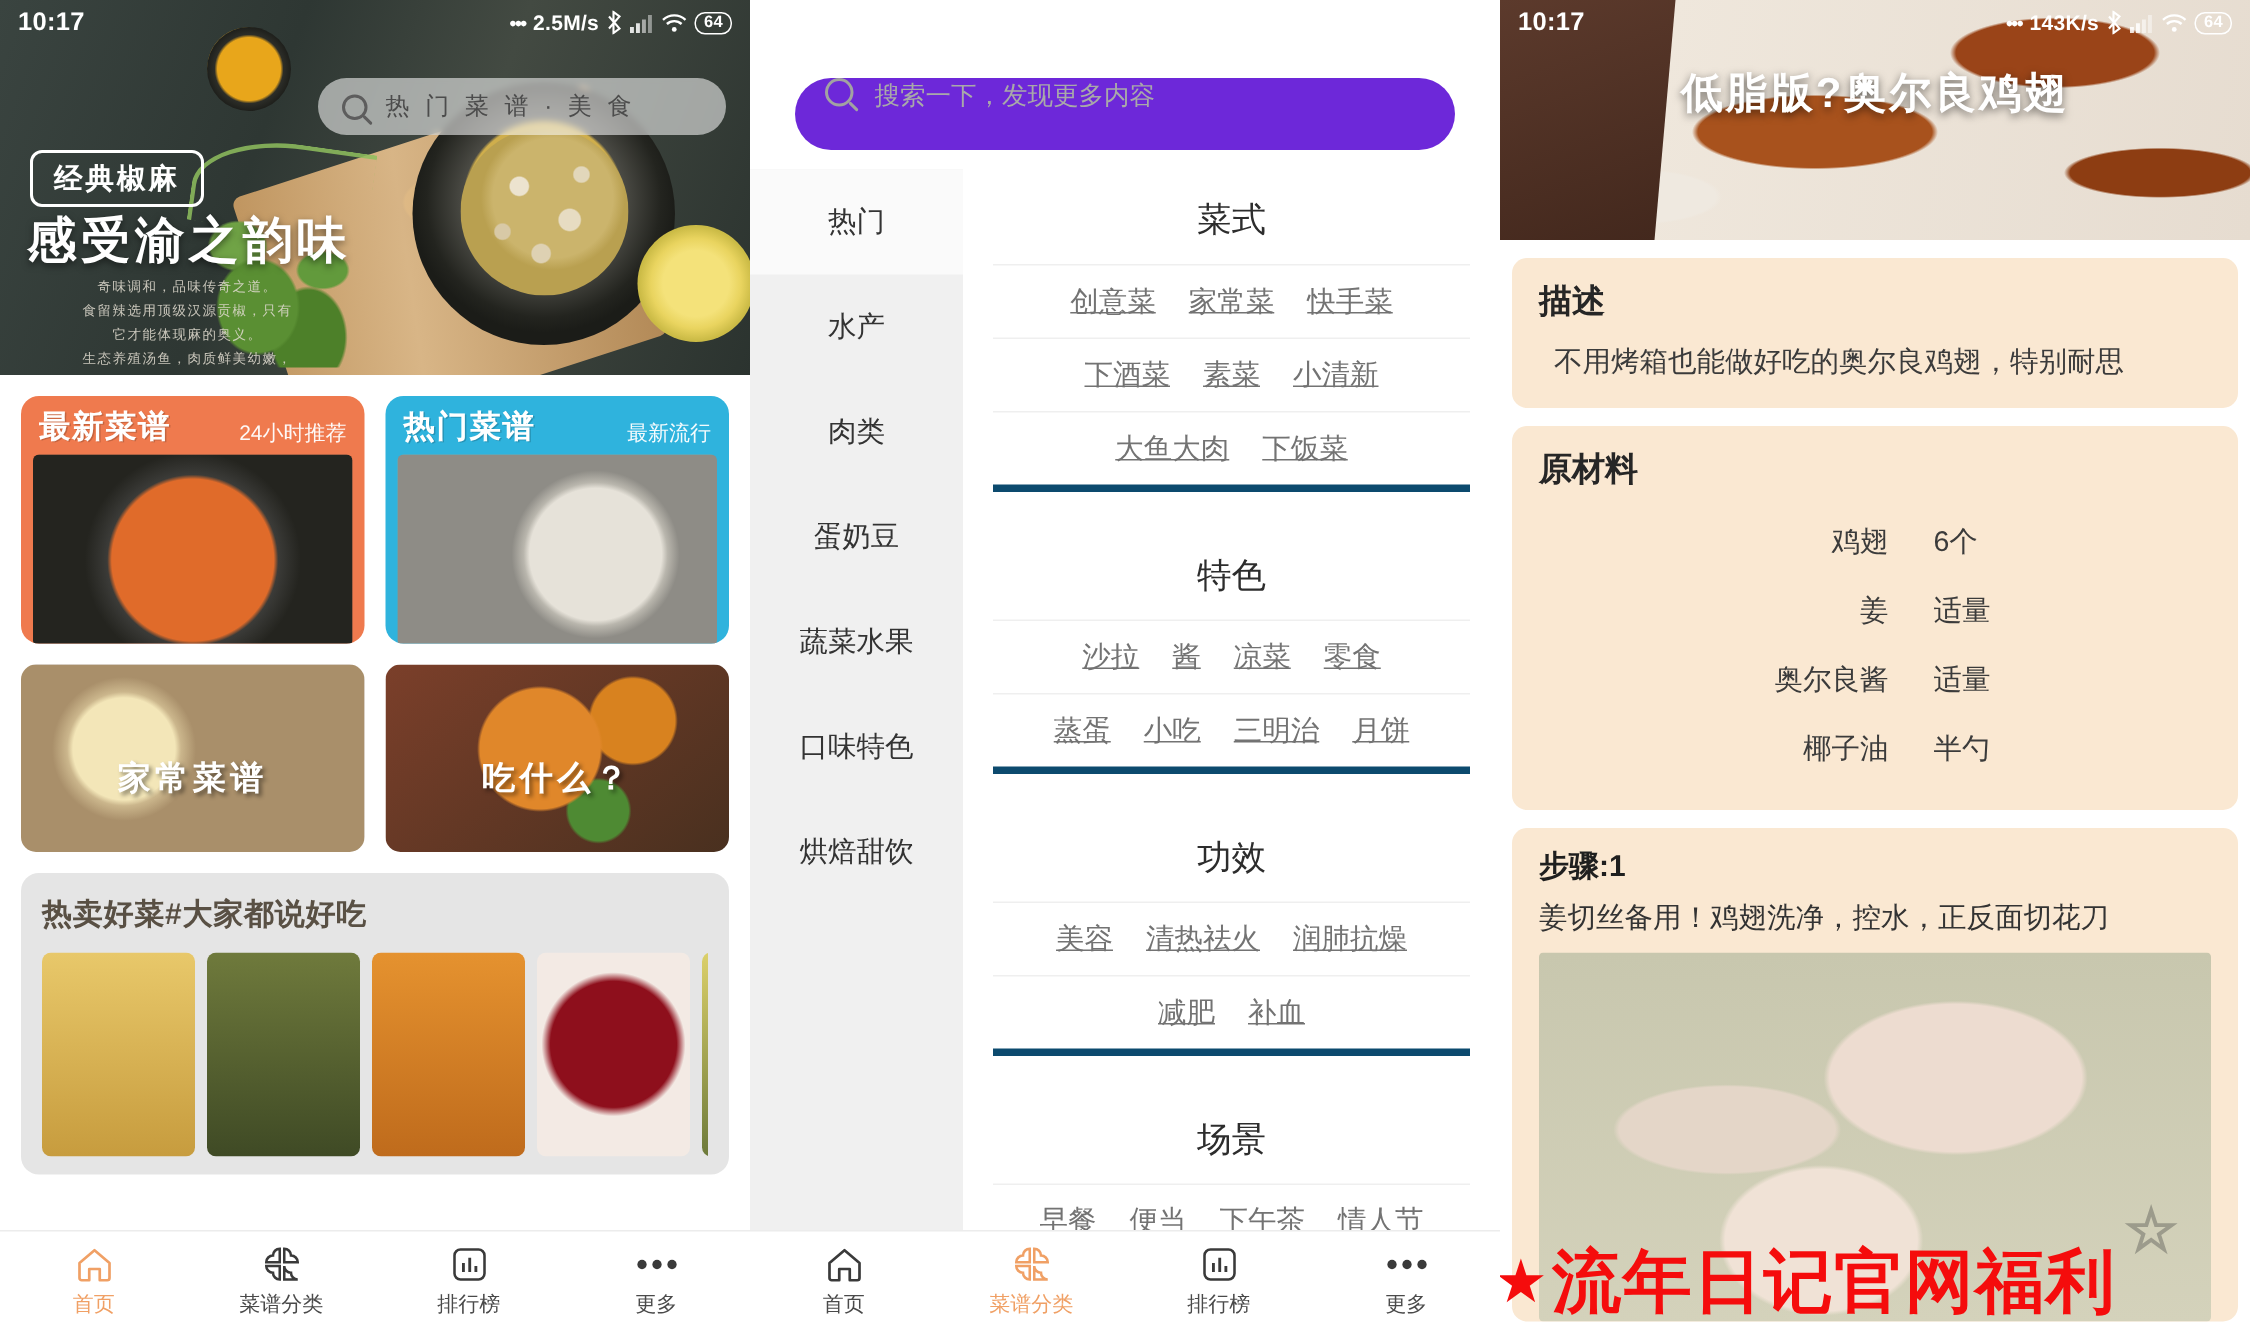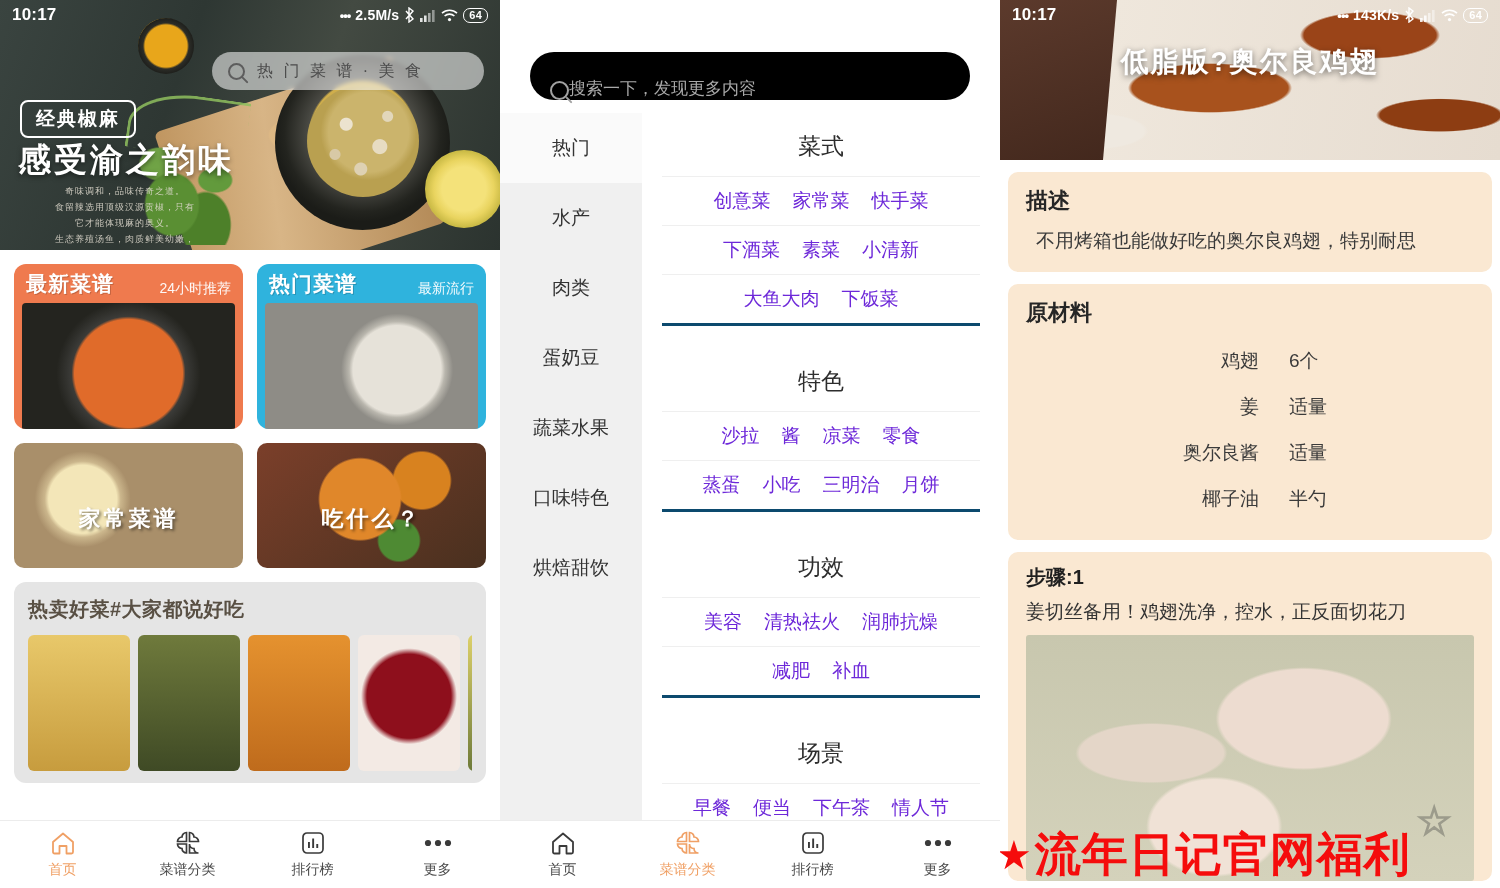--- a/index.html
+++ b/index.html
@@ -115,36 +115,36 @@
   .tabbar { position:absolute; left:0; right:0; bottom:0; height:68px; background:#fff;
     border-top:1px solid #ececec; display:flex; align-items:center; z-index:20; }
   .tab { flex:1; display:flex; flex-direction:column; align-items:center; gap:5px; }
   .tab-label { font-size:14px; color:#4a4a4a; }
   .tab.active .tab-label { color:#f0a065; }
   .tab-ic { height:26px; display:flex; align-items:center; justify-content:center; }
   .tab-ic svg { display:block; }
 
   
   .p2 { background:#fff; }
-  .p2-search { margin:52px 30px 0; height:48px; border-radius:24px; background:#000000;
-    display:flex; align-items:flex-end; gap:0; padding:0 20px; }
+  .p2-search { margin:52px 30px 0; height:48px; border-radius:24px; background:#6d28d9;
+    display:flex; align-items:flex-start; gap:14px; padding:0 20px; }
   .p2-search .ph { color:#a9a9a9; font-size:17px; }
   .p2-search .mag { border-color:#a2a2a2; width:19px; height:19px; }
   .p2-search .mag:after { background:#a2a2a2; }
   .p2-body { position:absolute; top:113px; bottom:68px; left:0; right:0; display:flex; }
   .p2-side { width:142px; background:#f0f0f0; flex:0 0 142px; }
   .p2-side-item { height:70px; display:flex; align-items:center; justify-content:center;
     font-size:19px; color:#333; }
   .p2-side-item.active { background:#fafafa; }
   .p2-main { flex:1; background:#fff; padding:0 20px; overflow:hidden; }
   .grp-title { text-align:center; font-size:23px; color:#2d2d2d; padding:18px 0 14px; }
   .tagrow { display:flex; justify-content:center; gap:22px; padding:11px 0;
     border-top:1px solid #efefef; }
-  .tagrow:last-child { border-bottom:3px solid #0c4a6e; }
-  .tag { font-size:19px; color:#6d28d9; white-space:nowrap; }
+  .tagrow:last-child { border-bottom:5px solid #0c4a6e; }
+  .tag { font-size:19px; color:#737373; white-space:nowrap;text-decoration:underline; }
   .grp { }
   .grp + .grp { margin-top:22px; }
 
   
   .p3 { background:#fff; }
   .p3-hero { height:160px; position:relative; overflow:hidden;
     background:
       radial-gradient(ellipse at 74% 22%, #9a4418 0 66px, rgba(0,0,0,0) 70px),
       radial-gradient(ellipse at 42% 55%, #a8521d 0 78px, rgba(0,0,0,0) 82px),
       radial-gradient(ellipse at 88% 72%, #8d3d12 0 60px, rgba(0,0,0,0) 64px),

